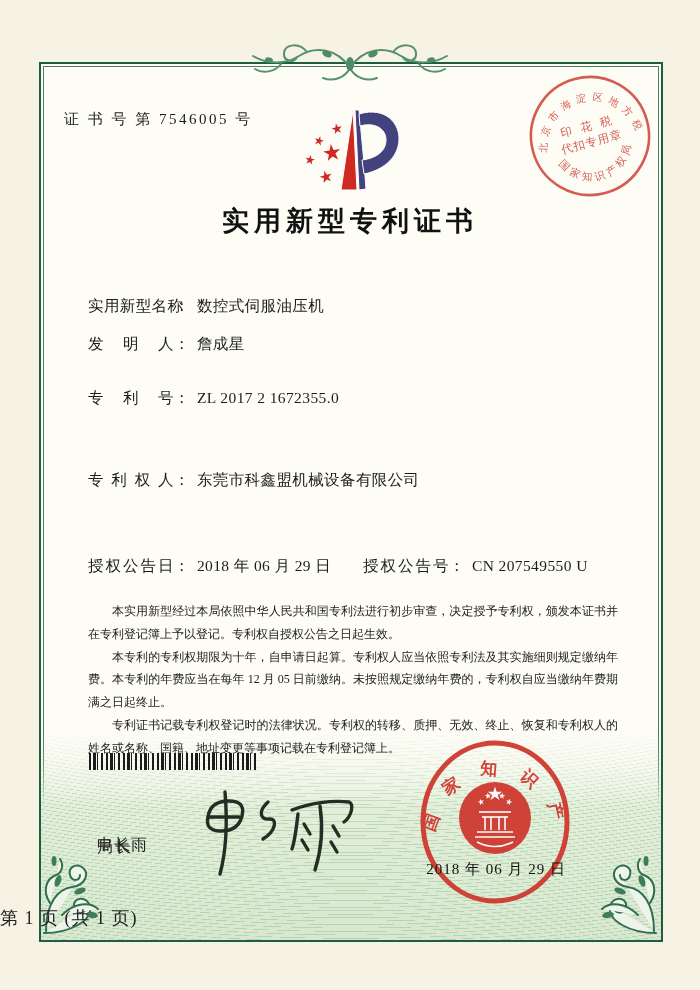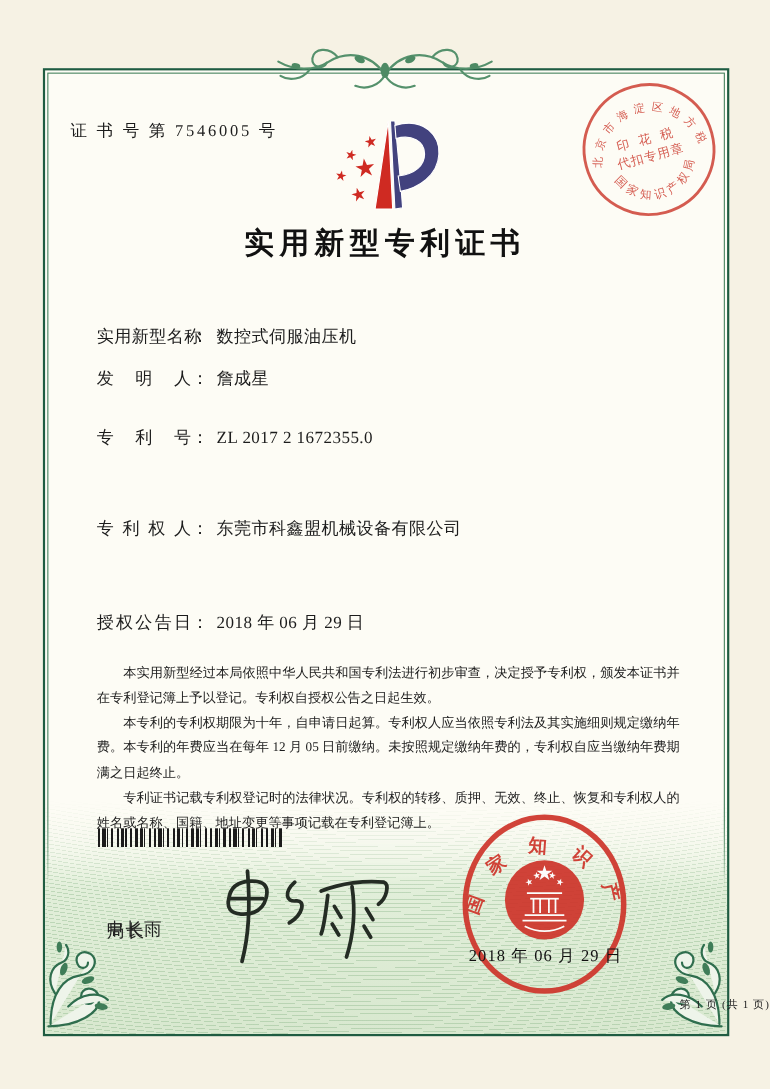--- a/index.html
+++ b/index.html
@@ -46,21 +46,21 @@
     background:repeating-linear-gradient(90deg,
       #1b1b1b 0 2px, rgba(0,0,0,0) 2px 4px,
       #1b1b1b 4px 7px, rgba(0,0,0,0) 7px 8px,
       #1b1b1b 8px 9px, rgba(0,0,0,0) 9px 12px,
       #1b1b1b 12px 14px, rgba(0,0,0,0) 14px 17px);
   }
   
   .sign-title{left:97px;top:837px;font-size:16px;font-family:"Liberation Sans","DejaVu Sans",sans-serif;letter-spacing:2px;color:#222;text-align:center;}
   .sign-name{left:97px;top:835px;font-size:16px;font-family:"Liberation Sans","DejaVu Sans",sans-serif;letter-spacing:1px;color:#222;}
   .seal-date{left:420px;top:860px;width:152px;text-align:center;font-size:15px;letter-spacing:1px;color:#111;}
-  .footer{left:0;right:0;top:906px;text-align:right;font-size:10px;letter-spacing:1px;color:#222;}
+  .footer{left:0;right:0;top:906px;text-align:left;font-size:18px;letter-spacing:1px;color:#222;}
   svg{display:block;}
 </style>
 </head>
 <body>
 
 <div class="page">
 
   <div class="frame">
     <div class="green-zone"></div>
   </div>
@@ -159,20 +159,23 @@
     <span class="flabel">发明人</span><span>：</span><span class="fvalue">詹成星</span>
   </div>
   <div class="abs row" style="top:388px;">
     <span class="flabel">专利号</span><span>：</span><span class="fvalue">ZL 2017 2 1672355.0</span>
   </div>
   <div class="abs row" style="top:470px;">
     <span class="flabel">专利权人</span><span>：</span><span class="fvalue">东莞市科鑫盟机械设备有限公司</span>
   </div>
   <div class="abs row" style="top:556px;">
     <span class="flabel">授权公告日</span><span>：</span><span class="fvalue">2018 年 06 月 29 日</span>
+  </div>
+  <div class="abs row" style="left:363px;top:556px;">
+    <span class="flabel">授权公告号</span><span>：</span><span class="fvalue">CN 207549550 U</span>
   </div>
 
   <div class="abs paras">
     <p>本实用新型经过本局依照中华人民共和国专利法进行初步审查，决定授予专利权，颁发本证书并在专利登记簿上予以登记。专利权自授权公告之日起生效。</p>
     <p>本专利的专利权期限为十年，自申请日起算。专利权人应当依照专利法及其实施细则规定缴纳年费。本专利的年费应当在每年 12 月 05 日前缴纳。未按照规定缴纳年费的，专利权自应当缴纳年费期满之日起终止。</p>
     <p>专利证书记载专利权登记时的法律状况。专利权的转移、质押、无效、终止、恢复和专利权人的姓名或名称、国籍、地址变更等事项记载在专利登记簿上。</p>
   </div>
 
   <div class="abs barcode"></div>
 

